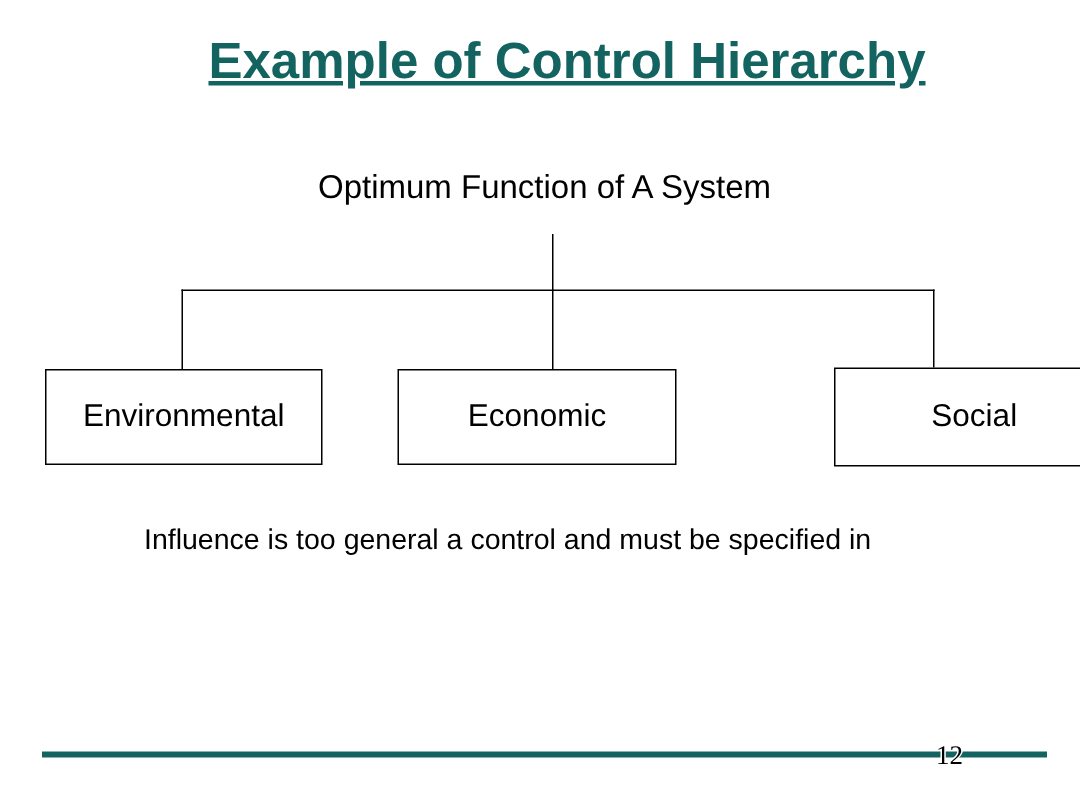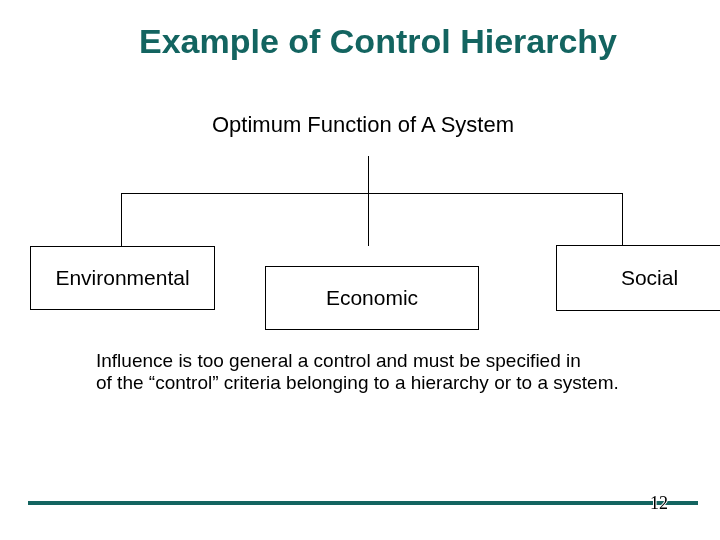--- a/index.html
+++ b/index.html
@@ -19,20 +19,21 @@
     position: absolute;
     top: 22px;
     left: 36px;
     width: 684px;
     margin: 0;
     text-align: center;
     font-size: 34px;
     font-weight: bold;
     color: #136460;
     letter-spacing: 0px;
+    text-decoration: underline;
   }
   .root-label {
     position: absolute;
     top: 112px;
     left: 3px;
     width: 720px;
     text-align: center;
     font-size: 22px;
     color: #000000;
   }
@@ -70,21 +71,21 @@
     position: absolute;
     top: 501px;
     left: 28px;
     width: 670px;
     height: 4px;
     background: #136460;
   }
   .page-number {
     position: absolute;
     top: 493px;
-    left: 650px;
+    left: 624px;
     font-family: "Liberation Serif", serif;
     font-size: 18px;
     color: #000000;
     text-shadow: 1px 0 0 #ffffff, -1px 0 0 #ffffff, 0 1px 0 #ffffff, 0 -1px 0 #ffffff;
     z-index: 2;
   }
 </style>
 </head>
 <body>
 
@@ -96,28 +97,27 @@
 
   <div class="line v" style="left:368px; top:156px; height:38px;"></div>
   <div class="line h" style="left:121px; top:193px; width:502px;"></div>
   <div class="line v" style="left:121px; top:193px; height:53px;"></div>
   <div class="line v" style="left:368px; top:193px; height:53px;"></div>
   <div class="line v" style="left:622px; top:193px; height:53px;"></div>
 
   <div class="node" style="left:30px; width:185px;">
     <span>Environmental</span>
   </div>
-  <div class="node" style="left:265px; width:214px;margin-top:20px;">
+  <div class="node" style="left:265px; width:186px;">
     <span>Economic</span>
   </div>
   <div class="node" style="left:539px; width:187px; top:245px; height:66px;margin-left:17px;">
     <span>Social</span>
   </div>
 
   <div class="paragraph">
     <div class="pline">Influence is too general a control and must be specified in</div>
-    <div class="pline">of the “control” criteria belonging to a hierarchy or to a system.</div>
   </div>
 
   <div class="footer-line"></div>
   <div class="page-number">12</div>
 
 </div>
 
 </body></html>

